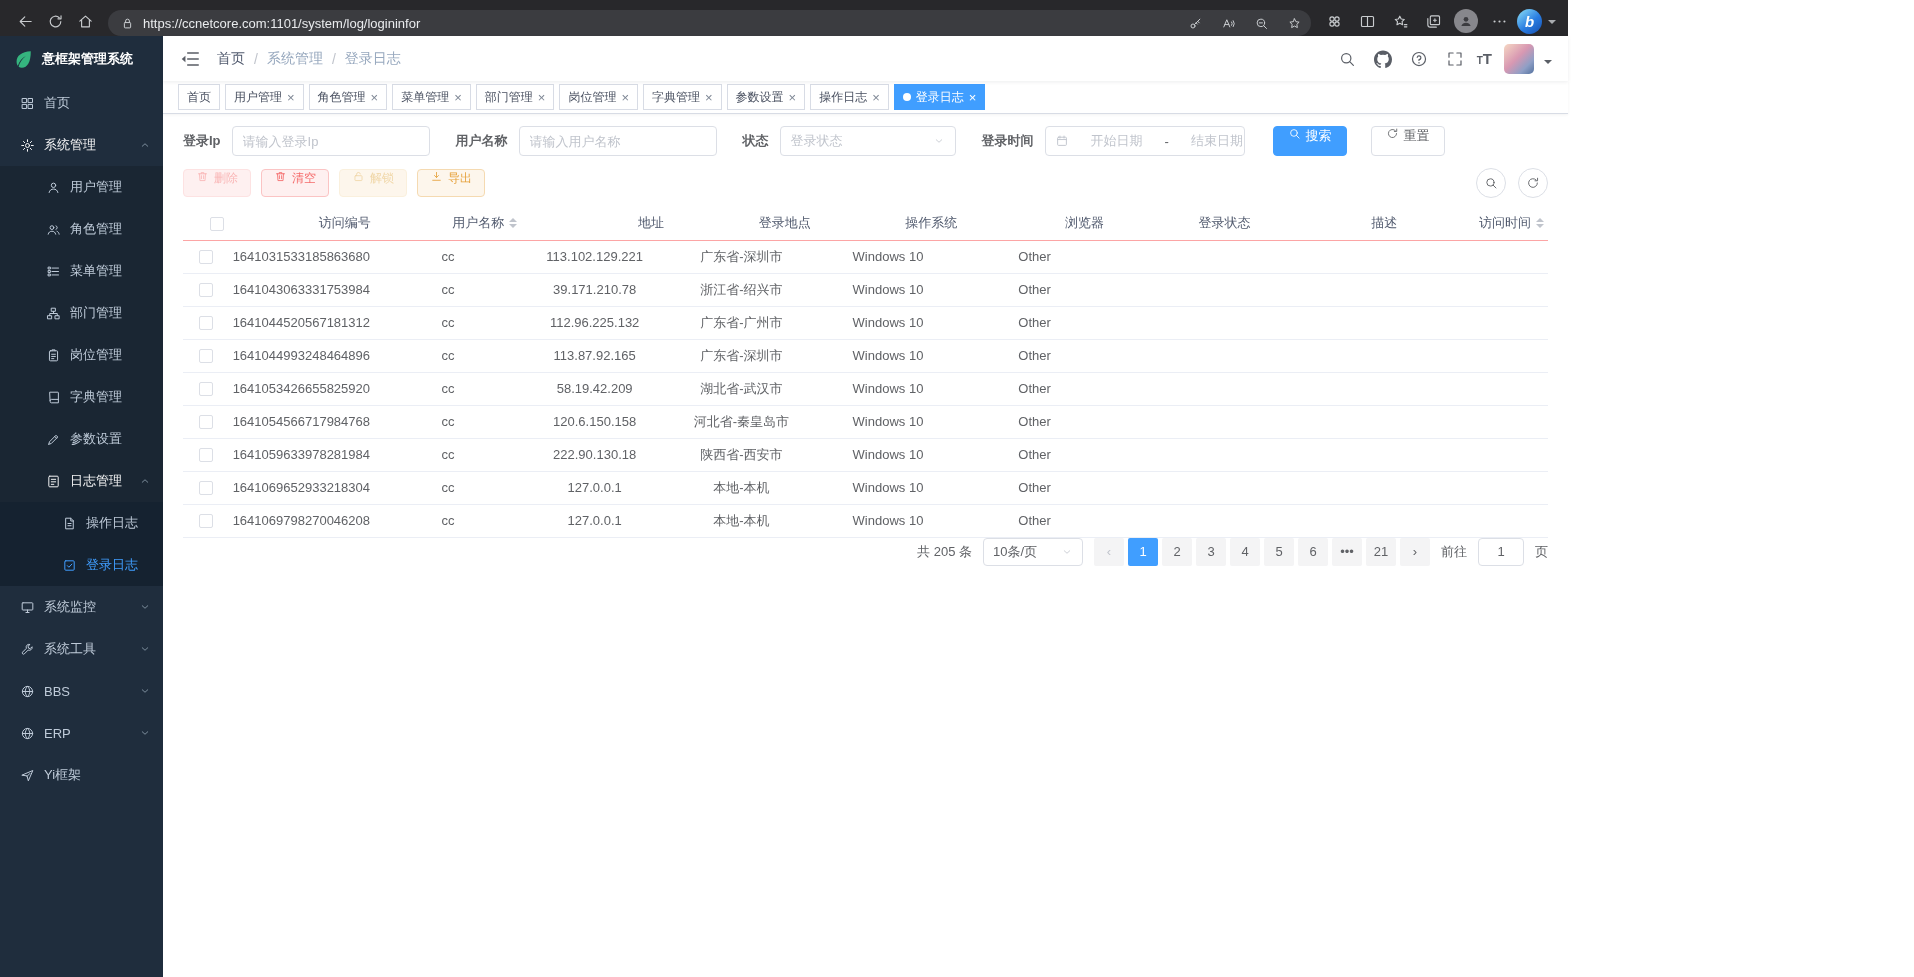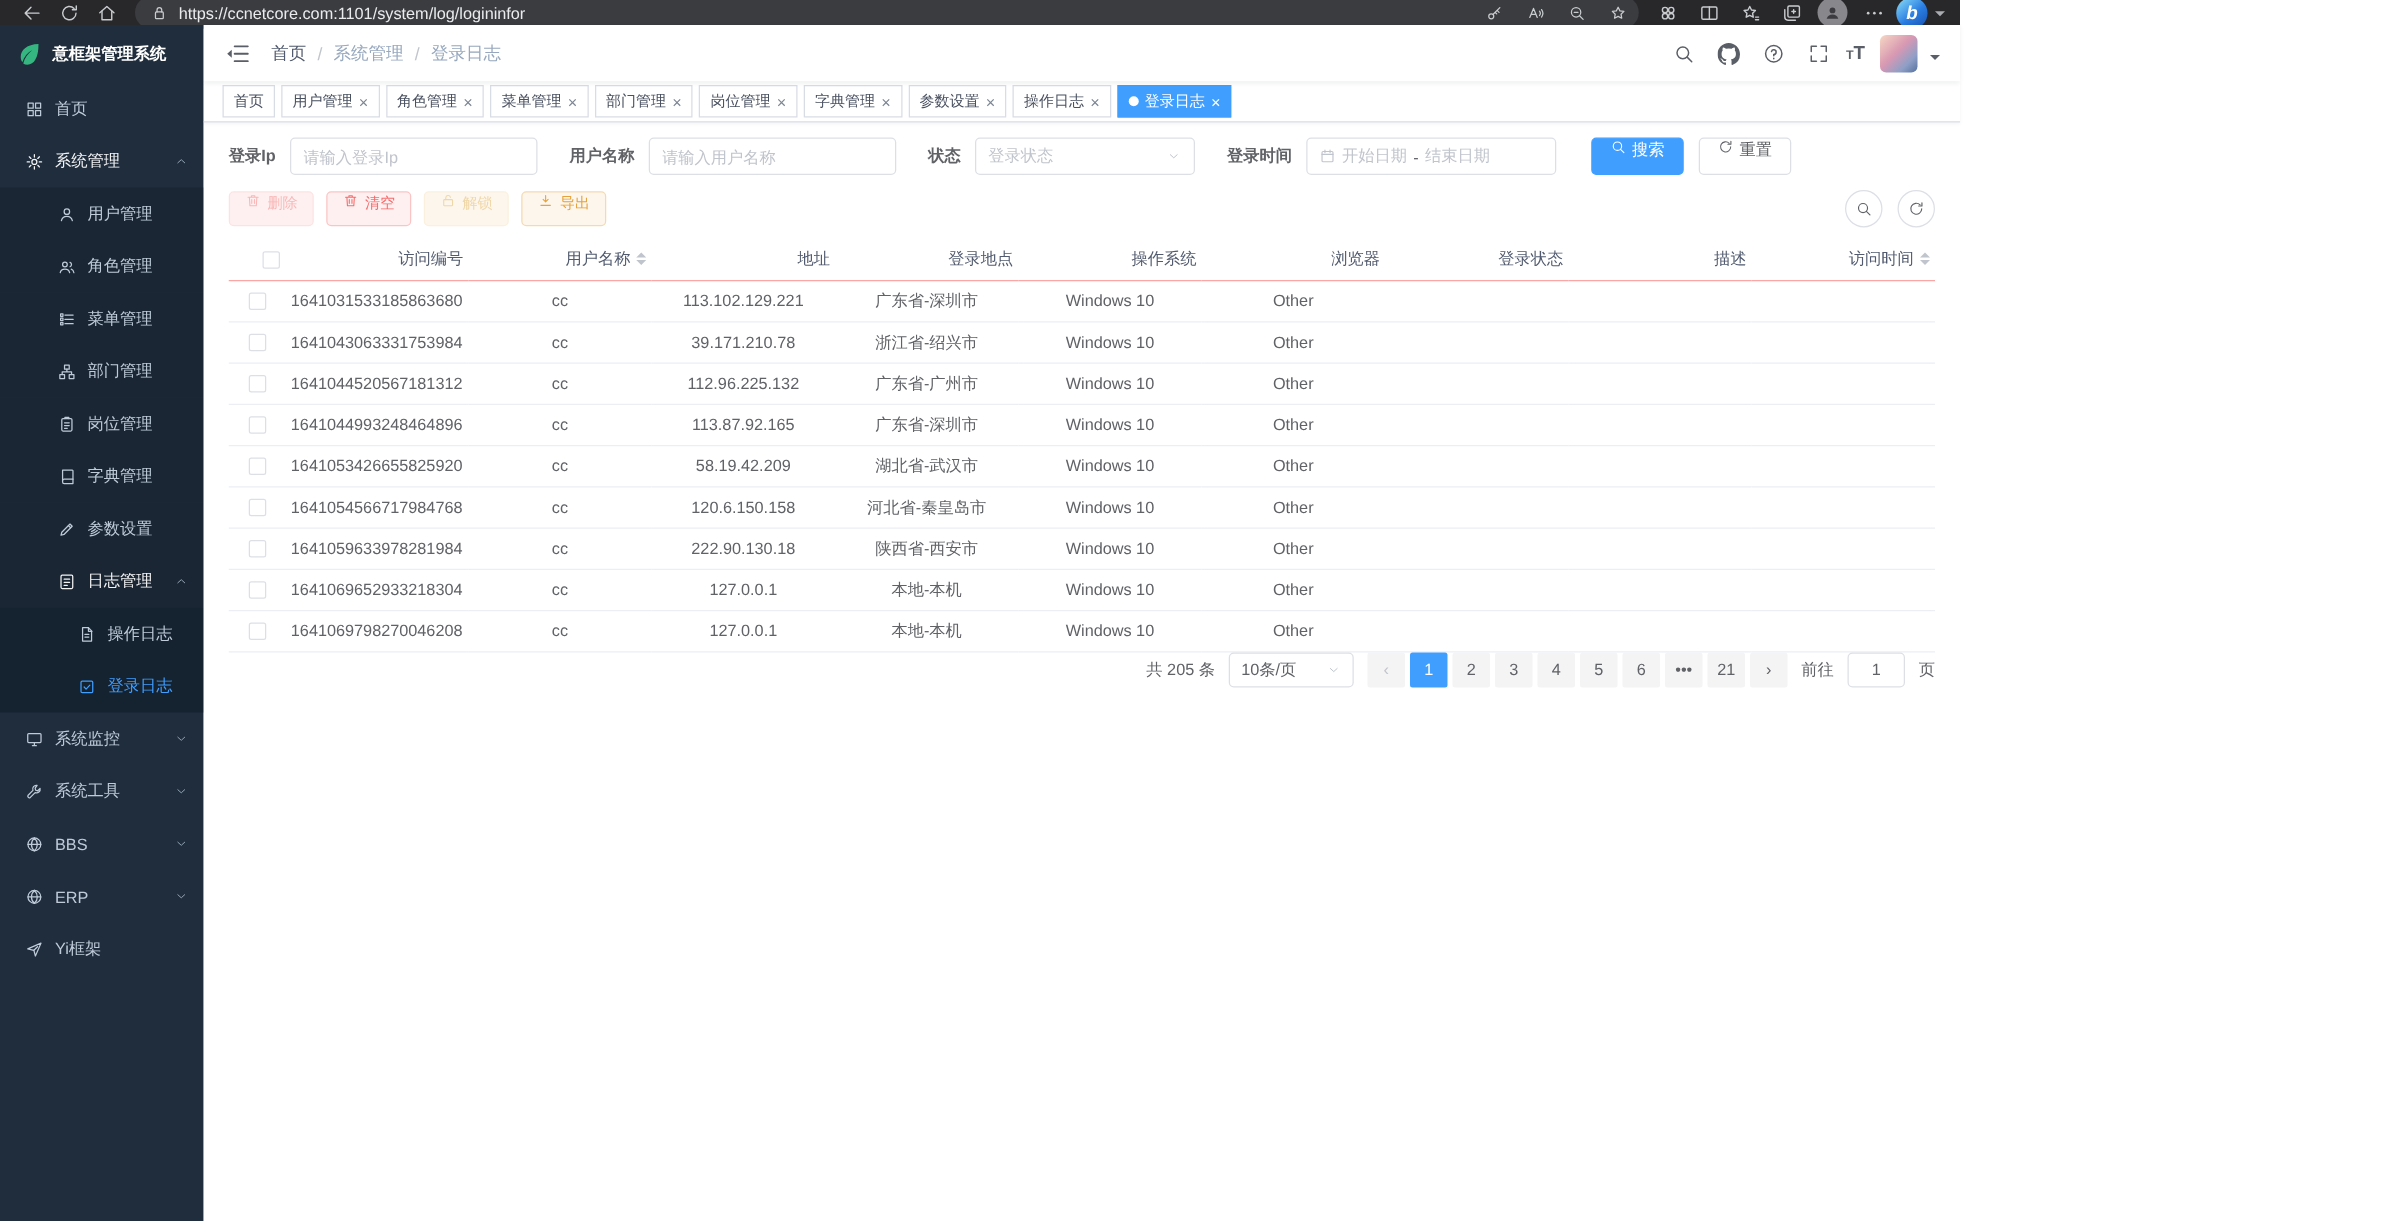--- a/index.html
+++ b/index.html
@@ -1,21 +1,21 @@
 <!DOCTYPE html>
 <html><head>
 <meta charset="utf-8">
 <style>
   *{margin:0;padding:0;box-sizing:border-box}
   html,body{width:1914px;height:977px;overflow:hidden;background:#fff;
     font-family:"Liberation Sans","DejaVu Sans",sans-serif}
   .window{width:1568px;height:977px;display:flex;flex-direction:column;background:#fff}
 
   
-  .chrome{height:20px;background:#28282b;display:flex;align-items:center;padding:0 10px;flex:none}
+  .chrome{height:36px;background:#28282b;display:flex;align-items:flex-end;padding:0 10px;flex:none}
   .ci{width:30px;height:30px;border-radius:5px;display:flex;align-items:center;justify-content:center;color:#c9cccf;flex:none;cursor:pointer}
   .ci svg{width:17px;height:17px}
   svg.s{fill:none;stroke:currentColor;stroke-width:1.6;stroke-linecap:round;stroke-linejoin:round}
   svg.f{fill:currentColor;stroke:none}
   .pill{height:26px;border-radius:13px;background:#3b3c40;display:flex;align-items:center;padding:0 4px 0 10px;margin:0 8px;flex:1;color:#dfe1e4;font-size:13px;gap:7px;min-width:0}
   .pill .url{flex:1;color:#e9ebed;white-space:nowrap;overflow:hidden}
   .pill .ci{width:26px;height:26px}
   .pill .ci svg{width:15px;height:15px}
   .chrome-right{display:flex;align-items:center;gap:3px;flex:none}
   .avatar-chrome{width:24px;height:24px;border-radius:50%;background:#87878c;color:#3c3c40;display:flex;align-items:center;justify-content:center}
@@ -69,27 +69,27 @@
   .content{flex:1;background:#fff;padding:8px 20px 0;overflow:hidden}
   .filters{display:flex;align-items:center;margin-top:4px}
   .f-label{font-size:13px;font-weight:700;color:#606266;margin-right:11px;white-space:nowrap}
   .g{margin-left:26px}
   .ctrl{height:30px;border:1px solid #dcdfe6;border-radius:4px;background:#fff;display:flex;align-items:center;font-size:13px;color:#606266;padding:0 10px;cursor:pointer}
   .ctrl-input{width:198px;height:30px;border:1px solid #dcdfe6;border-radius:4px;padding:0 10px;font-size:13px;color:#606266;font-family:inherit;outline:none}
   .ctrl-input::placeholder{color:#c0c4cc}
   .ph{color:#c0c4cc;white-space:nowrap}
   .sel{width:176px;justify-content:space-between}
   .sel svg,.psize svg{width:12px;height:12px;color:#c0c4cc}
-  .dr{width:200px;gap:5px;padding:0 9px;color:#c0c4cc}
+  .dr{width:200px;gap:22px;padding:0 9px;color:#c0c4cc}
   .dr svg{width:14px;height:14px;color:#c0c4cc;flex:none}
   .dr .rs{color:#606266}
   .btn{height:30px;border-radius:4px;font-size:13px;display:inline-flex;gap:5px;padding:0 14px;cursor:pointer;border:1px solid transparent;white-space:nowrap;font-family:inherit;background:#fff}
   .btn svg{width:13px;height:13px}
   .btn-primary{background:#409eff;border-color:#409eff;color:#fff;margin-left:28px}
-  .btn-default{border-color:#dcdfe6;color:#606266;margin-left:12px}
+  .btn-default{border-color:#dcdfe6;color:#606266;margin-left:24px}
 
   .rowbar{display:flex;align-items:center;margin-top:12px;gap:10px}
   .btn.sm{height:28px;padding:0 12px;font-size:12px}
   .b-danger-dis{background:#fef0f0;border-color:#fde2e2;color:#f9b7b7;cursor:not-allowed}
   .b-danger{background:#fef0f0;border-color:#fbc4c4;color:#f56c6c}
   .b-warn-dis{background:#fdf6ec;border-color:#faf0dd;color:#f0d7a8;cursor:not-allowed}
   .b-warn{background:#fdf6ec;border-color:#f5dab1;color:#e6a23c}
   .right-tools{margin-left:auto;display:flex;gap:12px}
   .circ{width:30px;height:30px;border-radius:50%;border:1px solid #dcdfe6;background:#fff;display:flex;align-items:center;justify-content:center;color:#606266;cursor:pointer}
   .circ svg{width:14px;height:14px}

